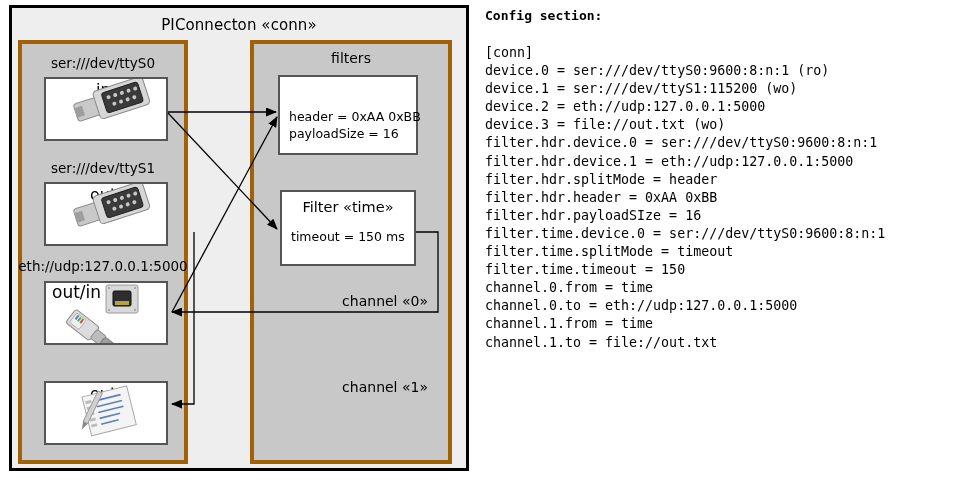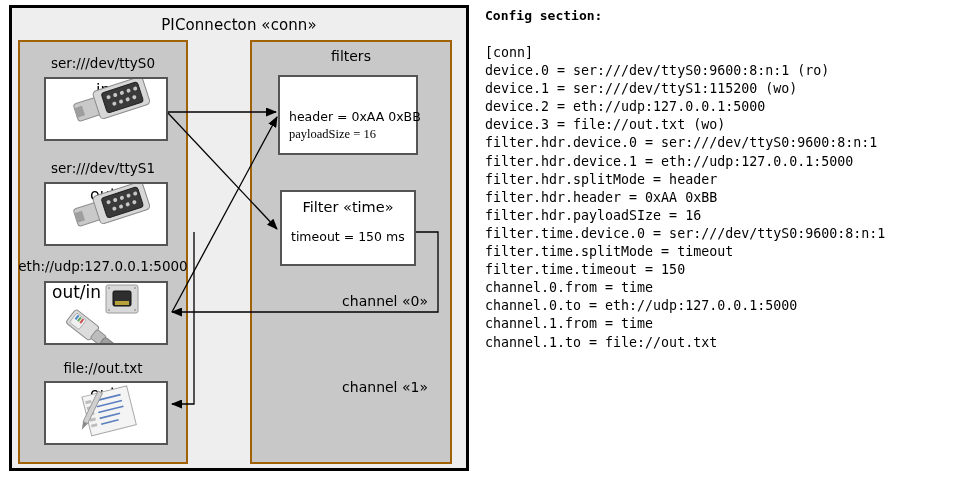--- a/index.html
+++ b/index.html
@@ -13,21 +13,21 @@
   #diagram{position:absolute;left:0;top:0;width:478px;height:484px;}
   .outer-box{
     position:absolute;left:9px;top:5px;width:460px;height:466px;
     background:#eeeeee;border:3px solid #000000;box-sizing:border-box;
   }
   .outer-title{
     position:absolute;left:0;top:8px;width:100%;text-align:center;
     font-size:15px;line-height:18px;letter-spacing:0.1px;
   }
   .panel{
-    position:absolute;background:#c8c8c8;border:2px solid #a16207;
+    position:absolute;background:#c8c8c8;border:4px solid #a16207;
     box-sizing:border-box;
     padding-left:44px;
   }
   #devices-panel{left:18px;top:40px;width:170px;height:424px;}
   #filters-panel{left:250px;top:40px;width:202px;height:424px;}
   .panel-title{
     position:absolute;left:0;top:6px;width:100%;text-align:center;
     font-size:14px;line-height:17px;
   }
   .device-label{
@@ -153,21 +153,20 @@
         <rect x="3" y="2.5" width="12" height="12" rx="1.5" fill="#efefef" stroke="#a5a5a5" stroke-width="0.8"></rect>
         <rect x="5" y="3.5" width="2" height="5" fill="#4a86c8"></rect>
         <rect x="8" y="3.5" width="2" height="5" fill="#5aa75a"></rect>
         <rect x="11" y="3.5" width="2" height="5" fill="#c85050"></rect>
         <rect x="29" y="3" width="12" height="11" rx="2" fill="#bdbdbd" stroke="#8d8d8d" stroke-width="1"></rect>
         <rect x="40" y="4" width="16" height="9" rx="3" fill="#9f9f9f" stroke="#7d7d7d" stroke-width="1"></rect>
       </g>
     </svg>
   </div>
 
-  <div class="device-label" style="left:18px;top:360px;width:170px;">file://out.txt</div>
   <div class="device-box" style="left:44px;top:381px;width:124px;height:64px;">
     <div class="dev-word" style="left:44px;top:1px;">out</div>
     <svg width="120" height="60" viewBox="0 0 120 60" style="position:absolute;left:0;top:0;">
       <g transform="translate(36,14) rotate(-14)">
         <rect x="0" y="0" width="46" height="40" fill="#f4f4f4" stroke="#a8a8a8" stroke-width="1"></rect>
         <g stroke="#5b7fbf" stroke-width="1.6">
           <line x1="12" y1="7" x2="38" y2="7"></line>
             <line x1="12" y1="13" x2="38" y2="13"></line>
           <line x1="12" y1="19" x2="38" y2="19"></line>
             <line x1="12" y1="25" x2="33" y2="25"></line>
@@ -187,21 +186,21 @@
       </g>
     </svg>
   </div>
 
   <div class="panel" id="filters-panel">
     <div class="panel-title">filters</div>
   </div>
 
   <div class="filter-card" style="left:278px;top:75px;width:140px;height:80px;">
     <div class="filter-prop" style="top:32px;">header = 0xAA 0xBB</div>
-    <div class="filter-prop" style="top:49px;font-family:Liberation Serif, serif;">payloadSize = 16</div>
+    <div class="filter-prop" style="top:49px;">payloadSize = 16</div>
   </div>
 
   <div class="filter-card" style="left:280px;top:190px;width:136px;height:76px;">
     <div class="filter-title">Filter «time»</div>
     <div class="filter-prop" style="top:37px;">timeout = 150 ms</div>
   </div>
 
   <div class="channel-label" style="left:250px;top:293px;width:178px;">channel «0»</div>
   <div class="channel-label" style="left:250px;top:379px;width:178px;">channel «1»</div>
 

